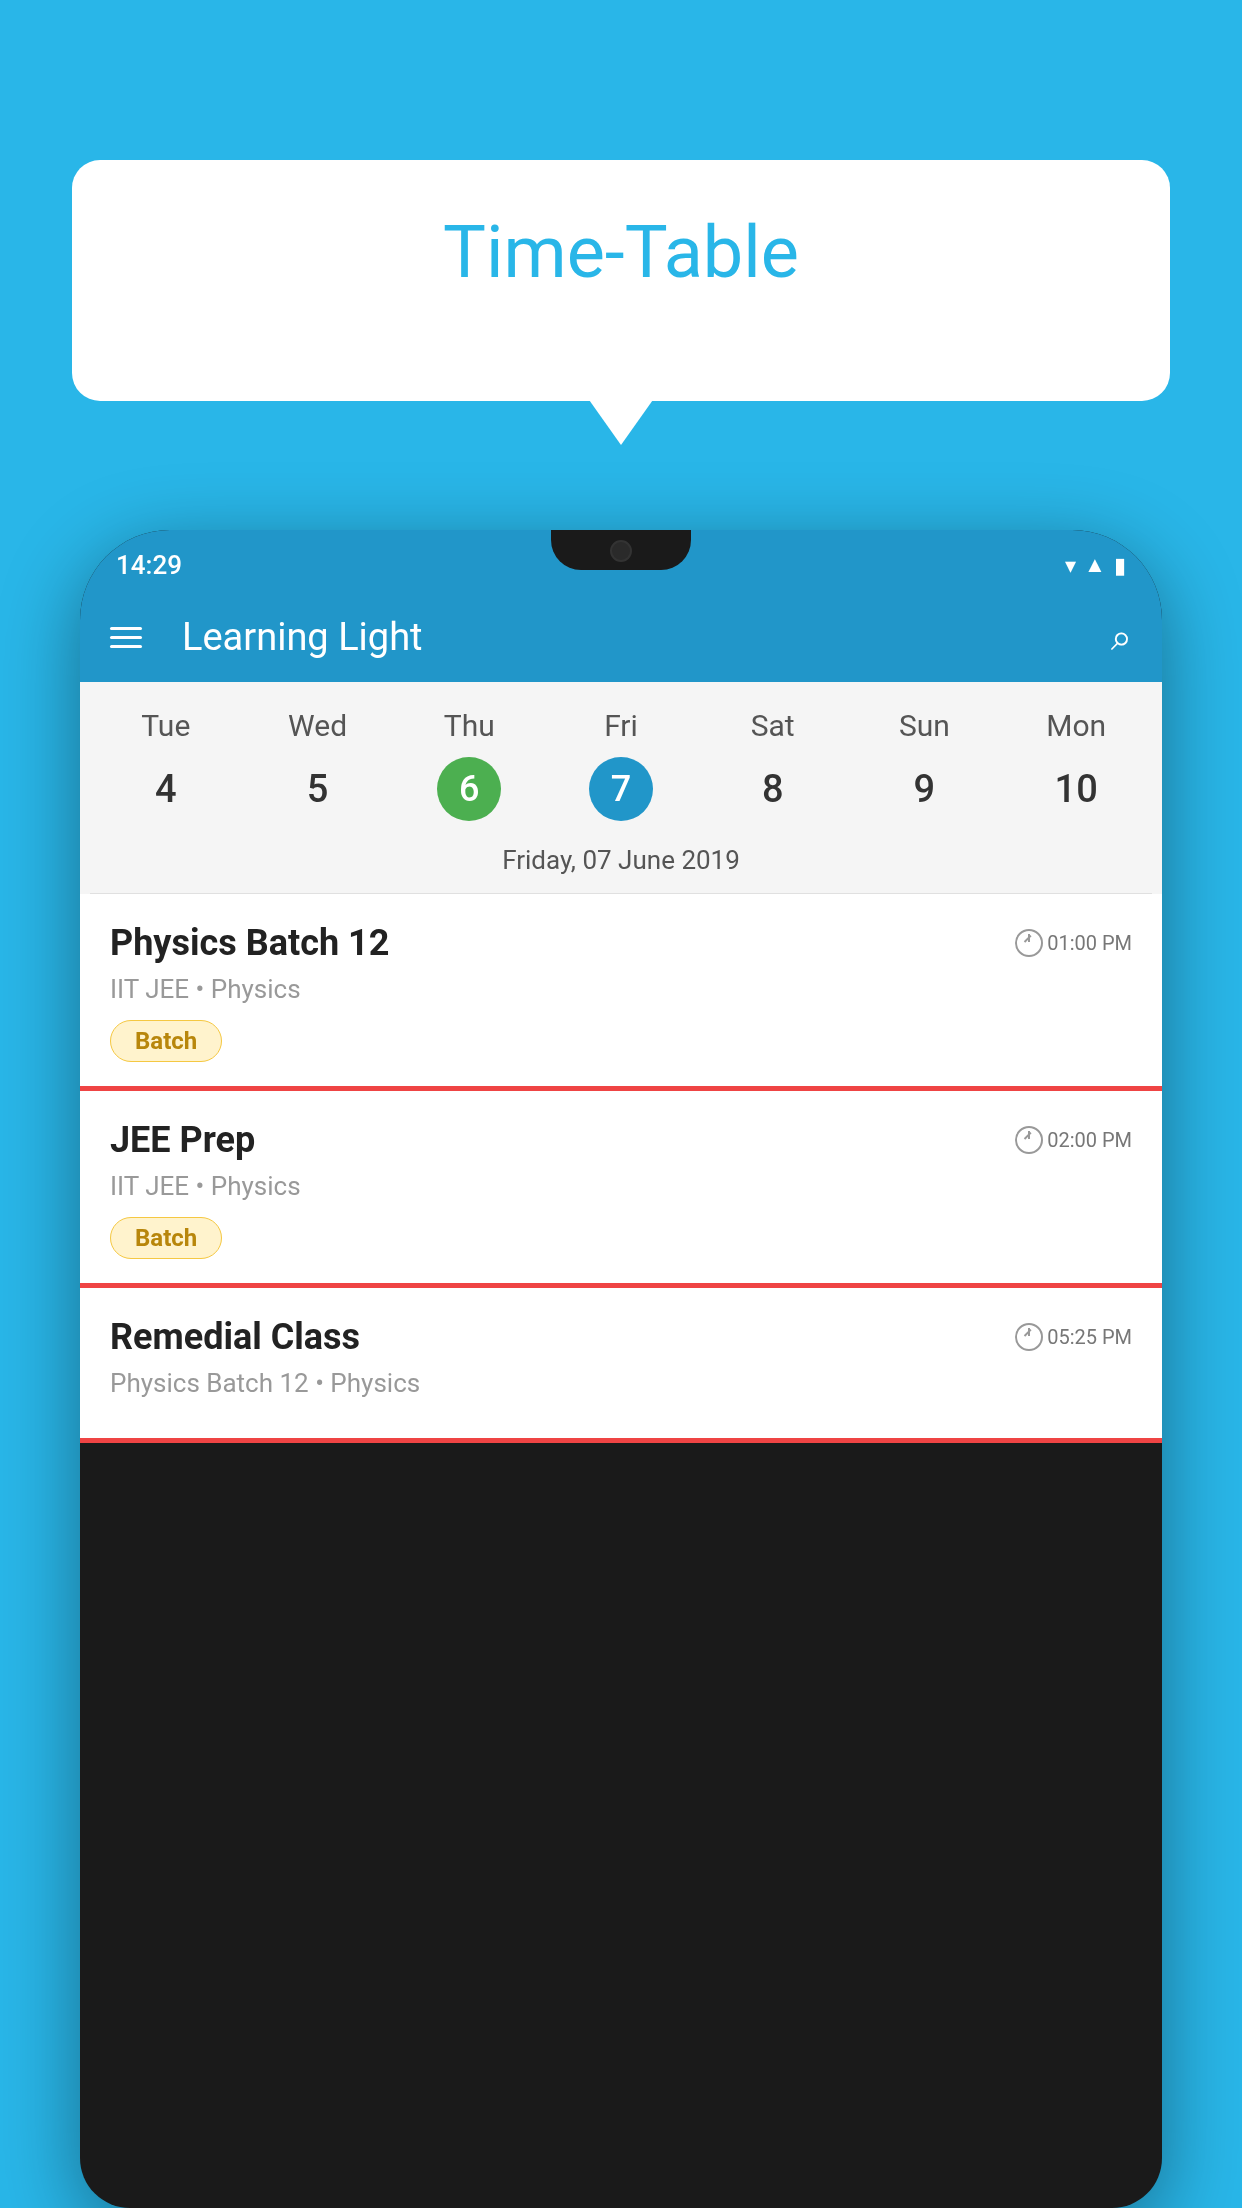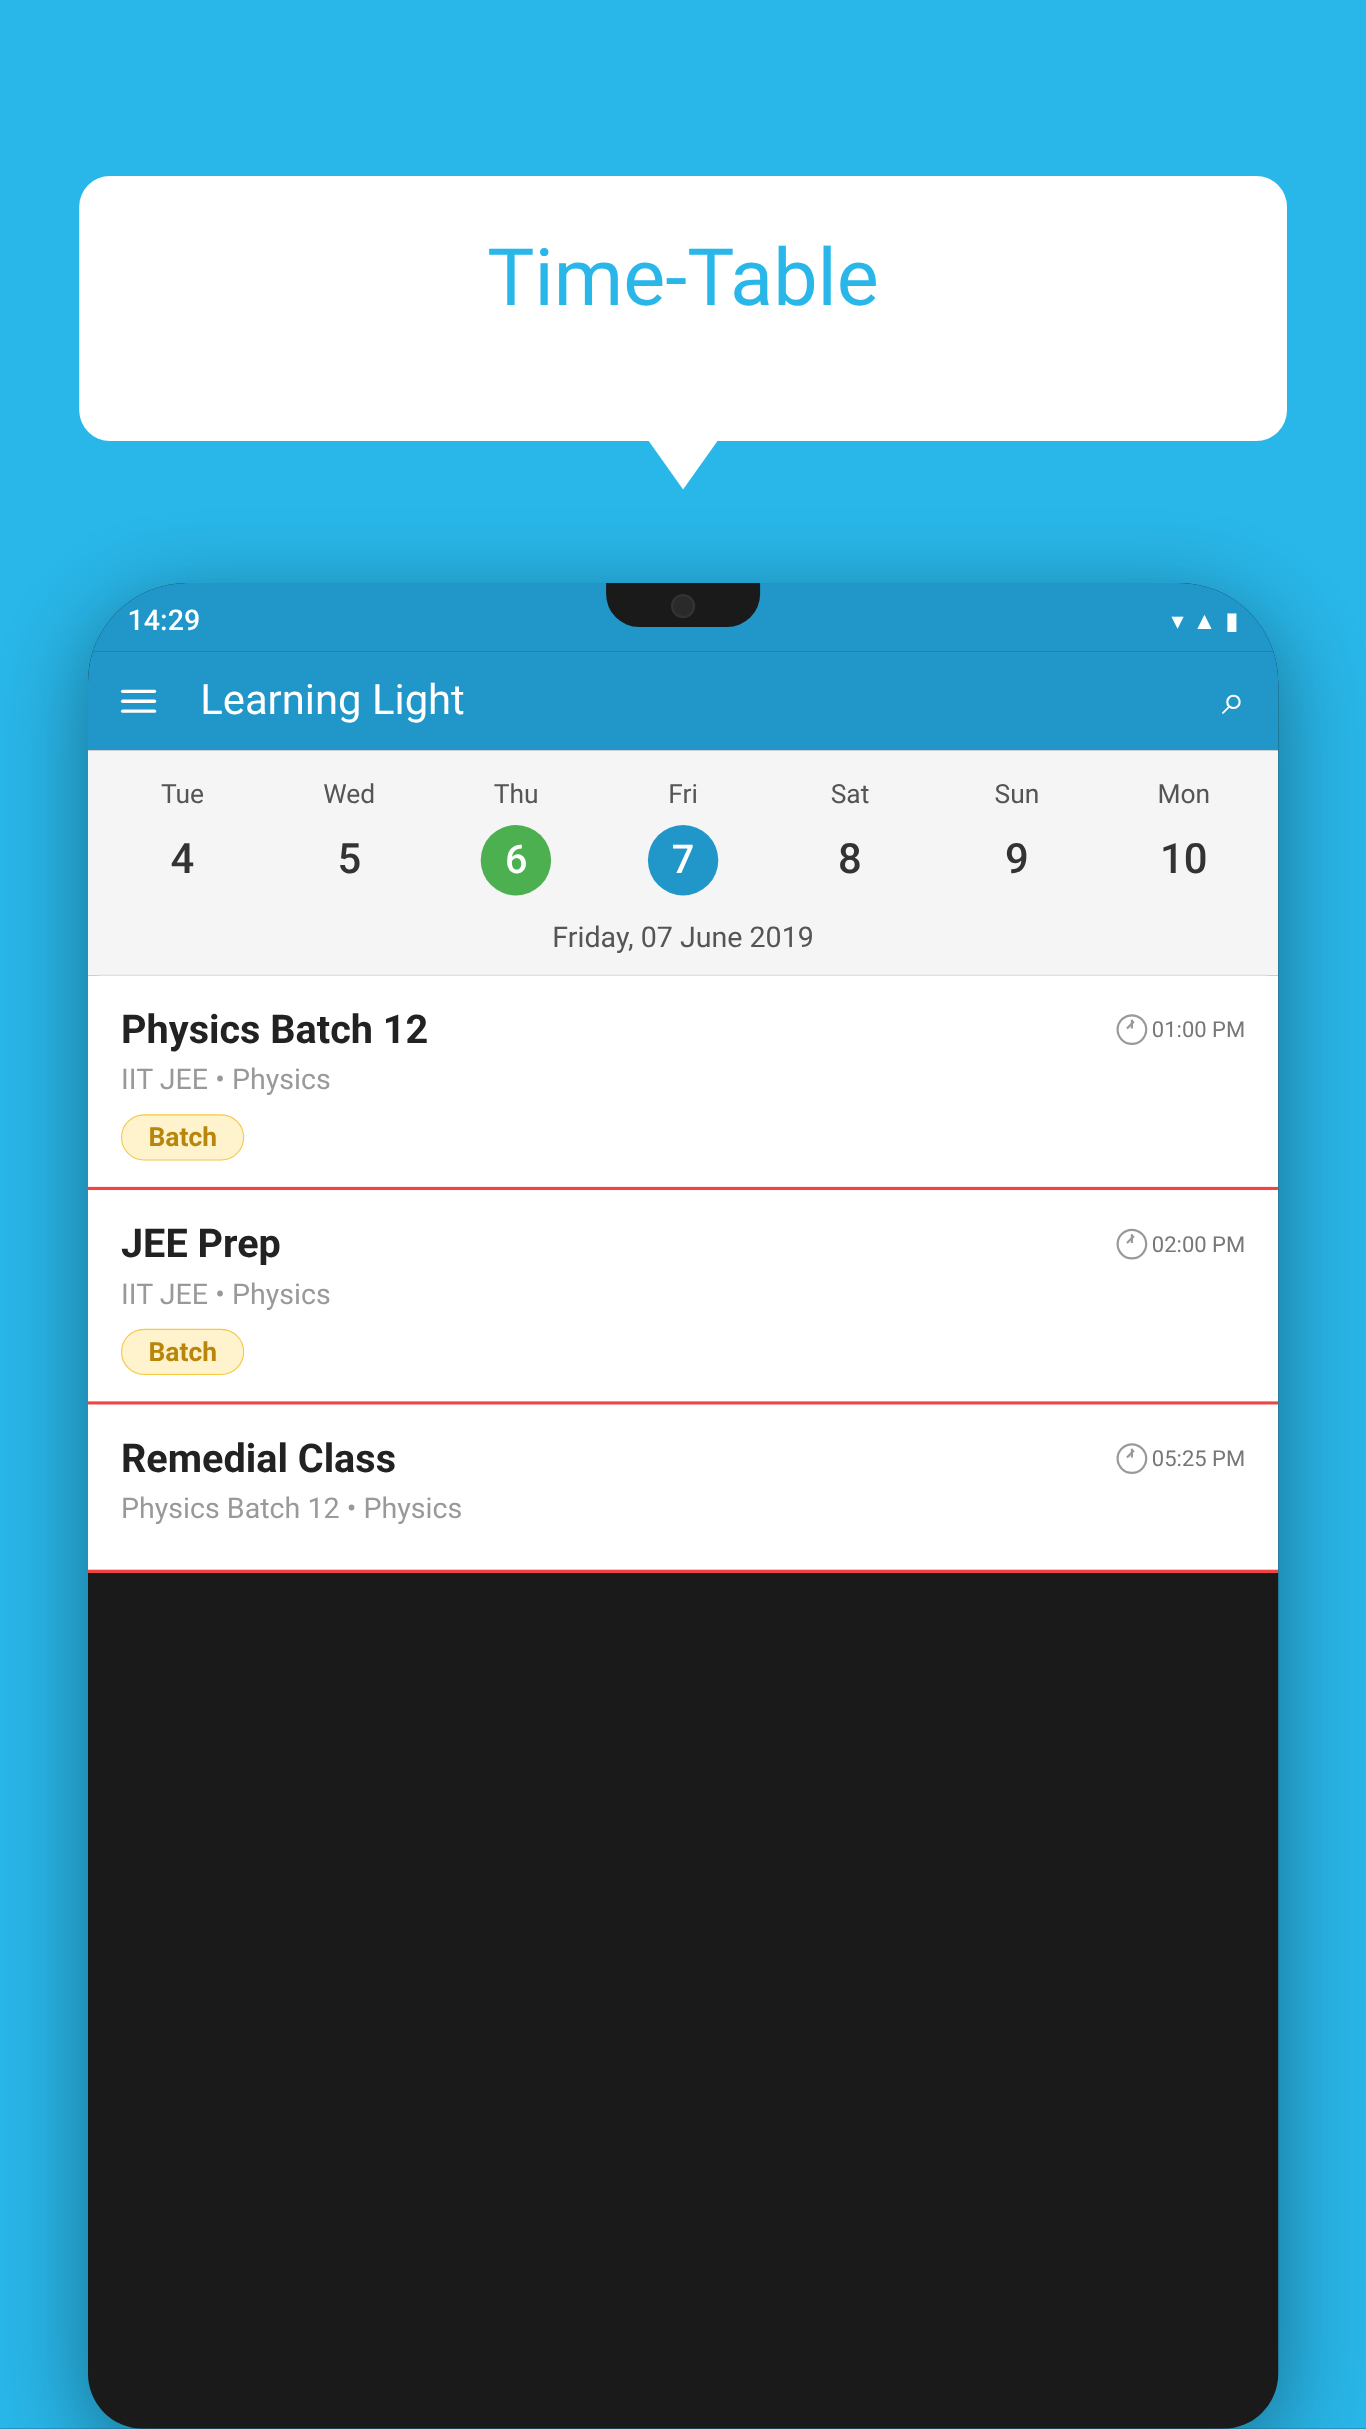--- a/index.html
+++ b/index.html
@@ -154,21 +154,21 @@
       background: #f5f5f5;
       padding: 20px 10px 0;
     }
     .day-headers {
       display: grid;
       grid-template-columns: repeat(7, 1fr);
       text-align: center;
       padding-bottom: 8px;
     }
     .day-header {
-      font-size: 24px;
+      font-size: 30px;
       color: #555;
       font-weight: 400;
       padding: 6px 0;
     }
     .day-numbers {
       display: grid;
       grid-template-columns: repeat(7, 1fr);
       text-align: center;
       padding-bottom: 14px;
     }
@@ -207,21 +207,21 @@
       border-bottom: 1px solid #e0e0e0;
     }
 
     
     .schedule-list {
       background: #fff;
       overflow: hidden;
     }
     .schedule-item {
       padding: 28px 30px 24px;
-      border-bottom: 3px solid #ef4444;
+      border-bottom: 5px solid #ef4444;
       background: #fff;
     }
     .schedule-item-top {
       display: flex;
       justify-content: space-between;
       align-items: center;
       margin-bottom: 10px;
     }
     .schedule-item-title {
       font-size: 36px;

